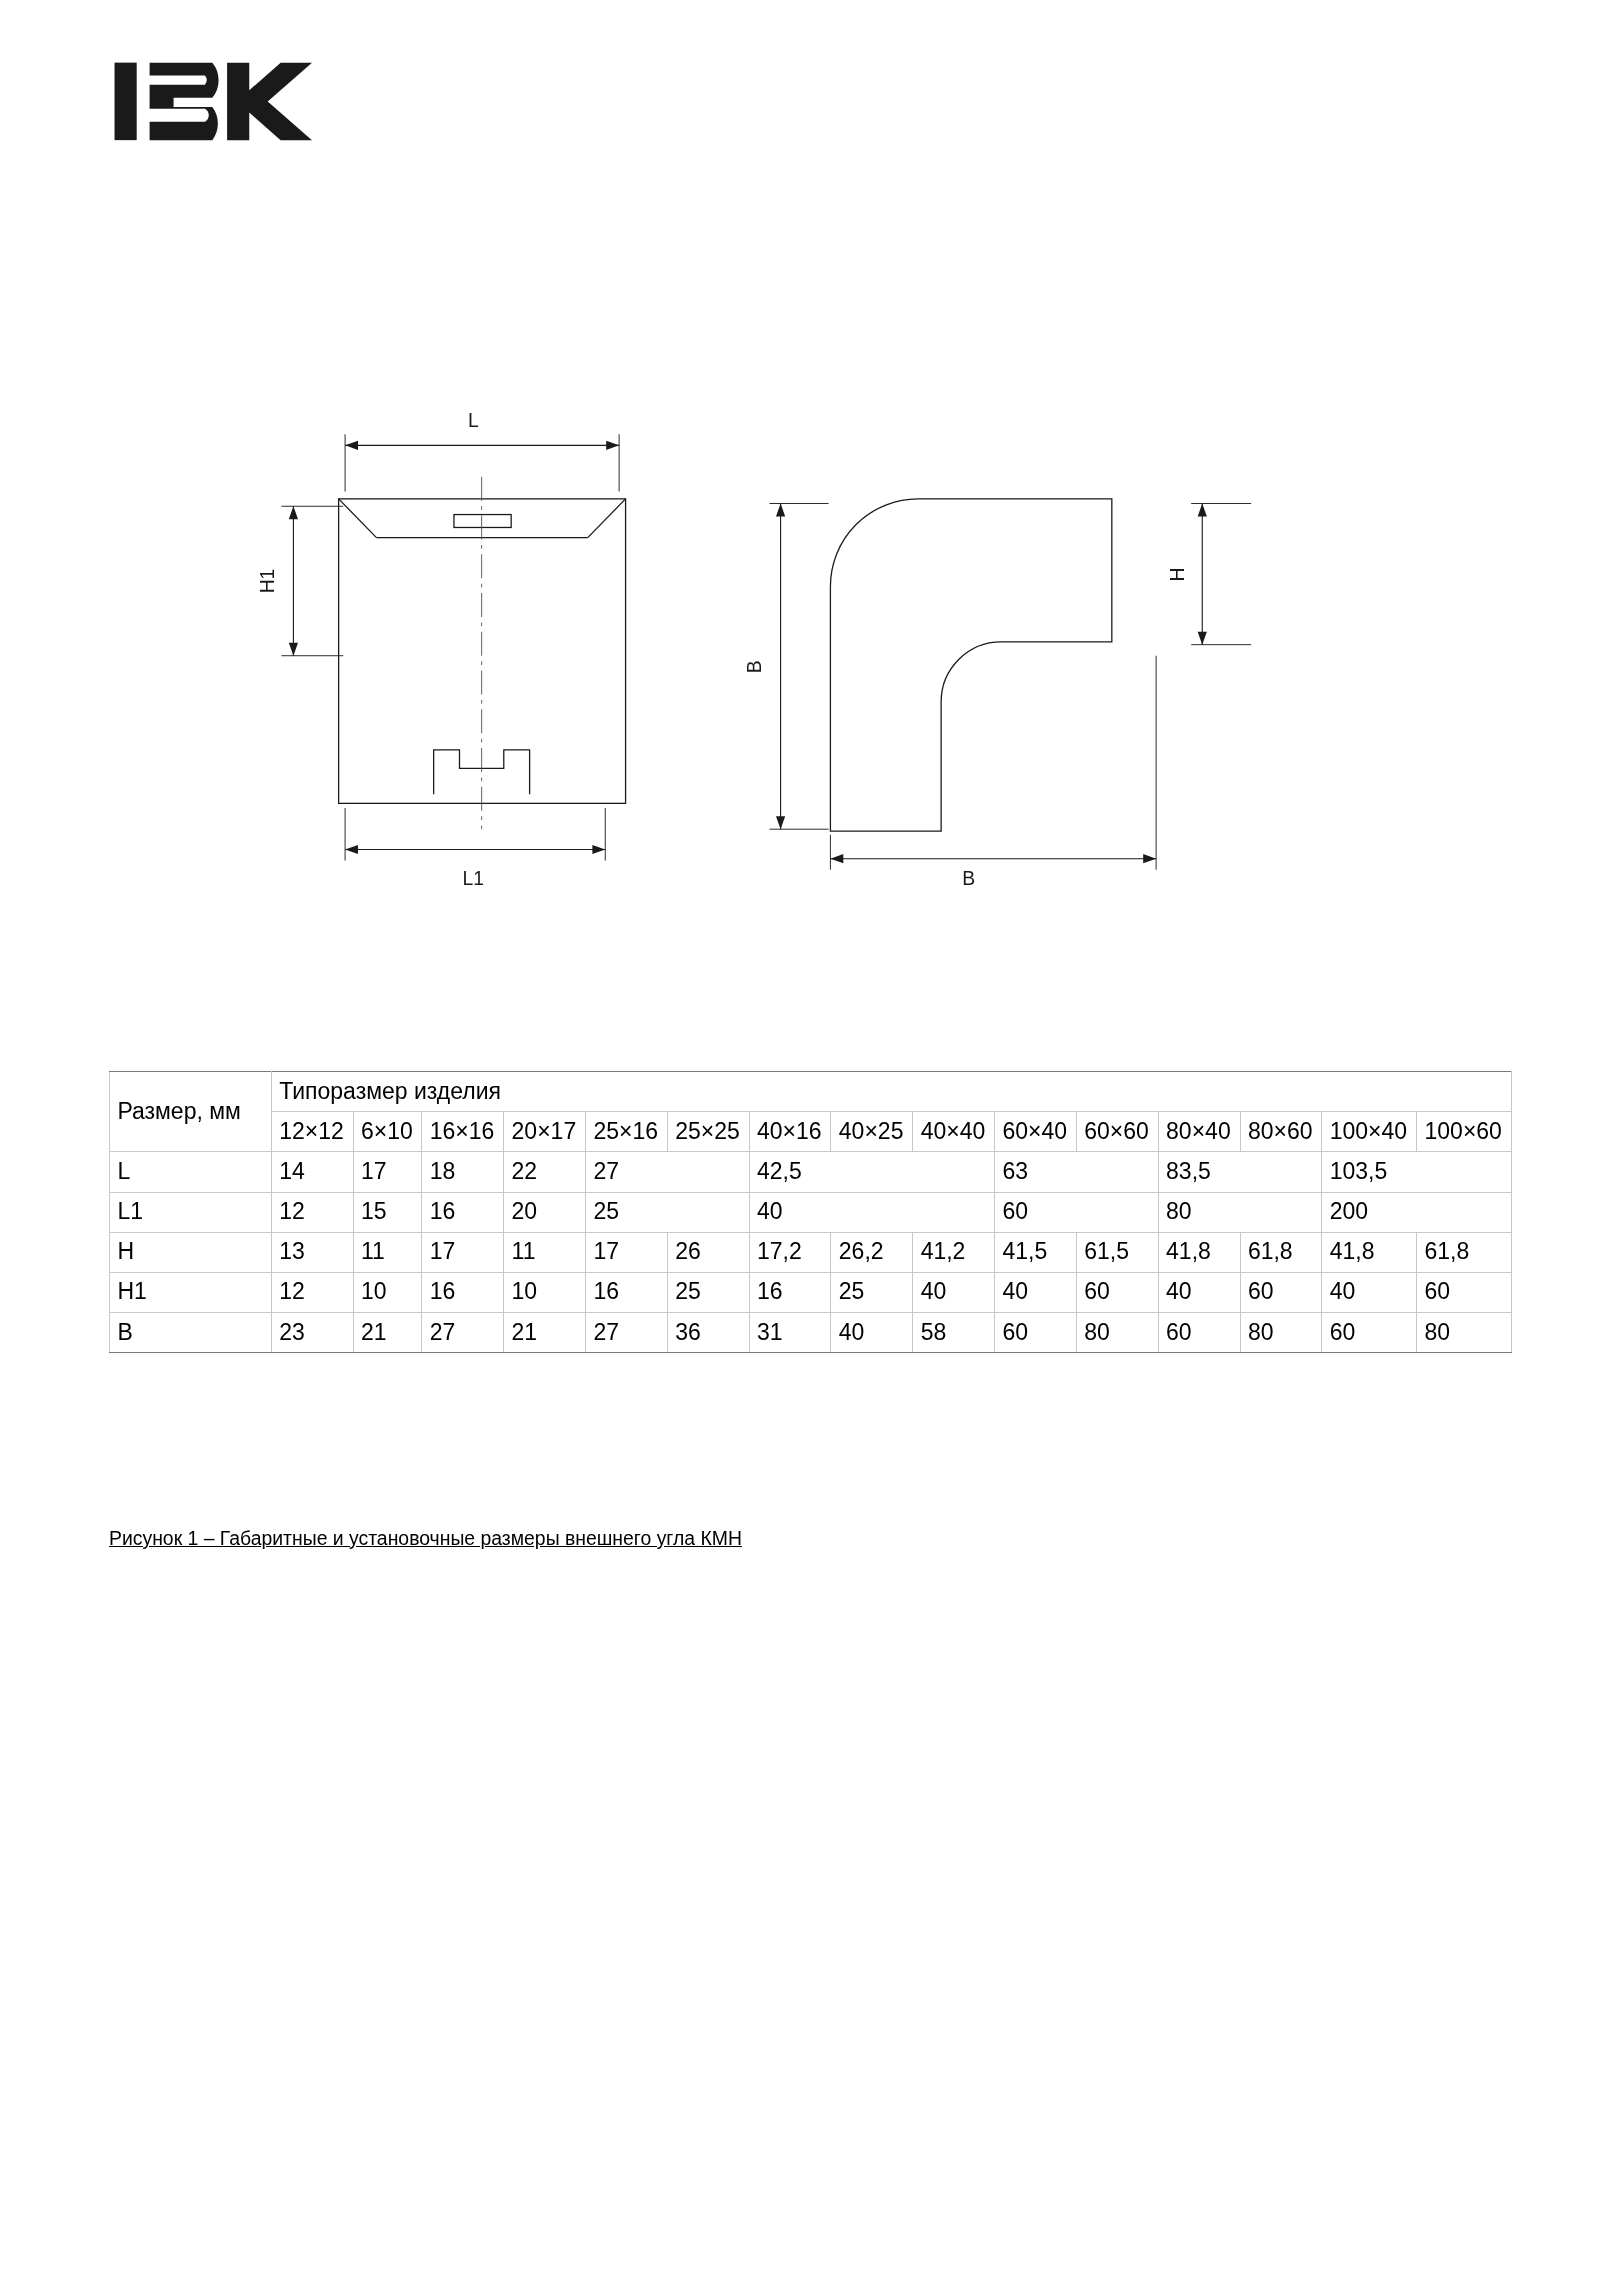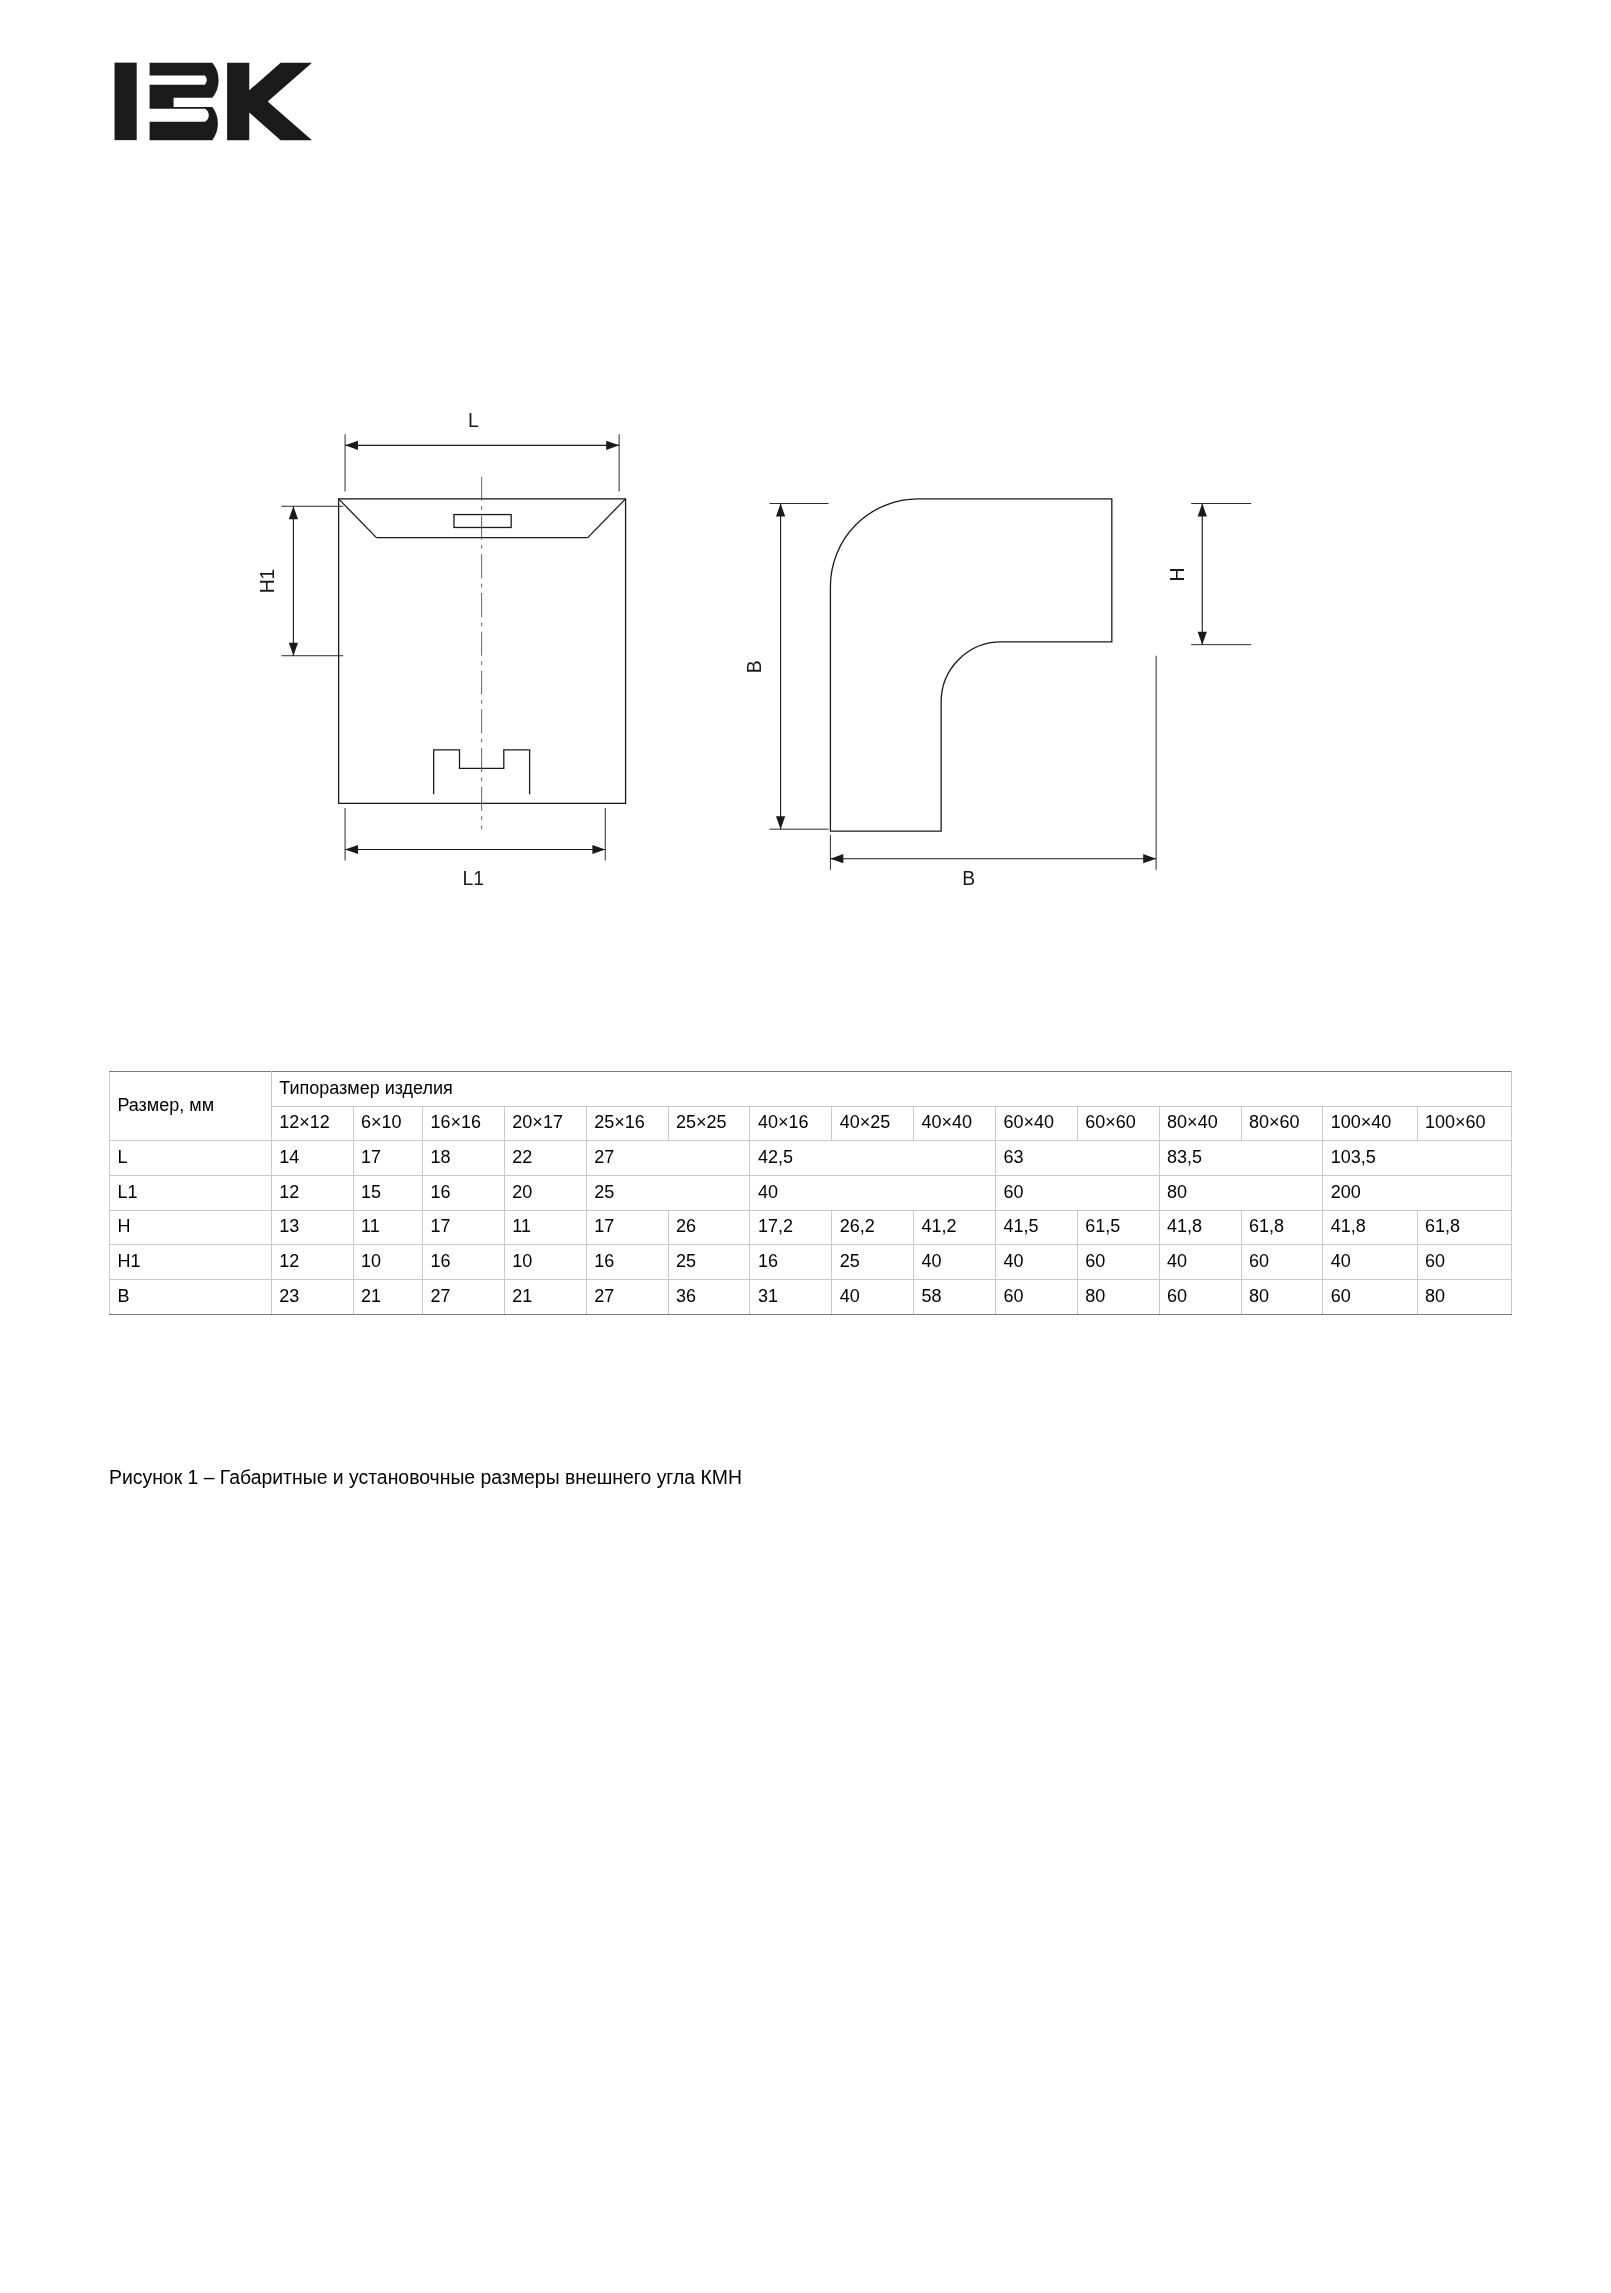--- a/index.html
+++ b/index.html
@@ -42,21 +42,21 @@
   
   .table-wrap {
     position: absolute;
     left: 109px;
     top: 1071px;
     width: 1403px;
   }
   table.dims {
     border-collapse: collapse;
     width: 1403px;
-    font-size: 18px;
+    font-size: 23px;
     line-height: 1.1;
     padding-left: 29px;
   }
   table.dims th, table.dims td {
     border: 0.9px solid #bdbdbd;
     padding: 6.5px 7.4px 7.4px 7.4px;
     text-align: left;
     font-weight: normal;
     vertical-align: middle;
     white-space: nowrap;
@@ -76,22 +76,23 @@
     border-left: 0.9px solid #c9c9c9;
     border-right: 0.9px solid #c9c9c9;
     border-top: 0.9px solid #c9c9c9;
     border-bottom: 0.9px solid #c9c9c9;
   }
 
   
   .caption {
     position: absolute;
     left: 109px;
-    top: 1466px;
+    top: 1527px;
     font-size: 19.4px;
+    text-decoration: underline;
   }
 
   svg text {
     font-family: "Liberation Sans", sans-serif;
     font-size: 21px;
     fill: #1a1a1a;
   }
 </style>
 </head>
 <body>

